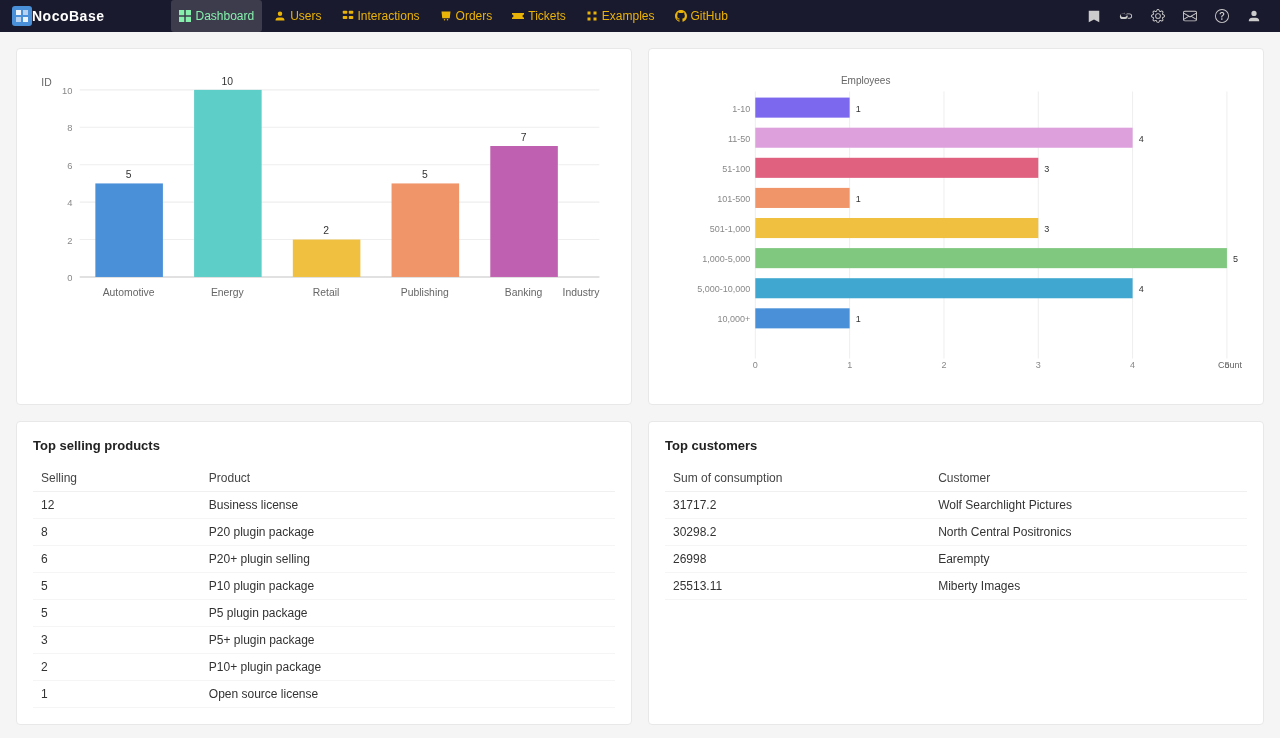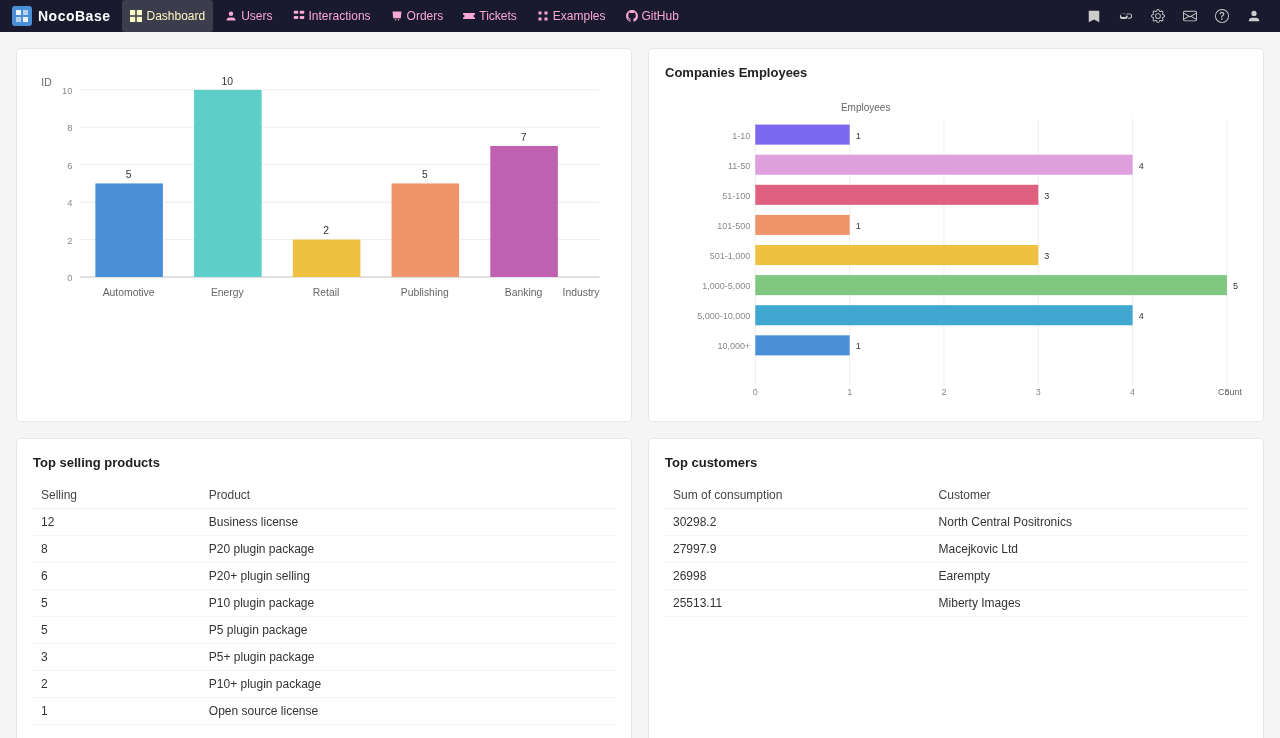--- a/index.html
+++ b/index.html
@@ -8,27 +8,27 @@
     
     .navbar {
       background: #1a1a2e;
       display: flex;
       align-items: center;
       height: 32px;
       padding: 0 12px;
       gap: 4px;
     }
     .nav-logo {
-      display: flex; align-items: center; gap: 6px; color: #fff; font-weight: bold; font-size: 14px; margin-right: 8px;
+      display: flex; align-items: center; color: #fff; font-weight: bold; font-size: 14px; margin-right: 20px;
     }
     .nav-logo-icon { width: 20px; height: 20px; background: #4a90d9; border-radius: 3px; display: flex; align-items: center; justify-content: center; color: #fff; font-size: 10px; font-weight: bold; }
     .nav-item {
-      color: #f9a8d4; padding: 0 8px; height: 32px; display: flex; align-items: center; gap: 4px; font-size: 12px; cursor: pointer; border-radius: 3px;
+      color: #eab308; padding: 0 8px; height: 32px; display: flex; align-items: center; gap: 4px; font-size: 12px; cursor: pointer; border-radius: 3px;
     }
-    .nav-item.active { background: rgba(255,255,255,0.15); color: #fef9c3; }
+    .nav-item.active { background: rgba(255,255,255,0.15); color: #86efac; margin-left: 43px; }
     .nav-right { margin-left: auto; display: flex; gap: 4px; }
     .nav-icon-btn { color: #ccc; width: 28px; height: 28px; display: flex; align-items: center; justify-content: center; cursor: pointer; border-radius: 3px; font-size: 14px; }
 
     
     .content { padding: 16px; display: grid; grid-template-columns: 1fr 1fr; gap: 16px; }
 
     .card {
       background: #fff;
       border-radius: 4px;
       border: 1px solid #e8e8e8;
@@ -185,21 +185,20 @@
         <rect x="440" y="74" width="65" height="126" fill="#c060b0"></rect>
         <text x="472" y="69" font-size="10" fill="#333" text-anchor="middle">7</text>
         <text x="472" y="218" font-size="10" fill="#666" text-anchor="middle">Banking</text>
 
         <text x="545" y="218" font-size="10" fill="#666" text-anchor="end">Industry</text>
       </svg>
     </div>
   </div>
 
   <div class="card">
-    <div class="card-title">Companies Employees</div>
     <div class="chart-area">
       <svg width="100%" height="310" viewBox="0 0 580 300">
 
         <text x="200" y="14" font-size="10" fill="#666" text-anchor="middle">Employees</text>
 
         <text x="90" y="298" font-size="9" fill="#888" text-anchor="middle">0</text>
         <text x="184" y="298" font-size="9" fill="#888" text-anchor="middle">1</text>
         <text x="278" y="298" font-size="9" fill="#888" text-anchor="middle">2</text>
         <text x="372" y="298" font-size="9" fill="#888" text-anchor="middle">3</text>
         <text x="466" y="298" font-size="9" fill="#888" text-anchor="middle">4</text>
@@ -300,28 +299,28 @@
     <div class="card-title">Top customers</div>
     <table class="data-table">
       <thead>
         <tr>
           <th>Sum of consumption</th>
           <th>Customer</th>
         </tr>
       </thead>
       <tbody id="top-customers-tbody">
           <tr>
+      <td>31717.2</td>
+      <td>Wolf Searchlight Pictures</td>
+    </tr>
+          <tr>
       <td>30298.2</td>
       <td>North Central Positronics</td>
     </tr>
           <tr>
-      <td>27997.9</td>
-      <td>Macejkovic Ltd</td>
-    </tr>
-          <tr>
       <td>26998</td>
       <td>Earempty</td>
     </tr>
           <tr>
       <td>25513.11</td>
       <td>Miberty Images</td>
     </tr>
         </tbody>
     </table>
   </div>

